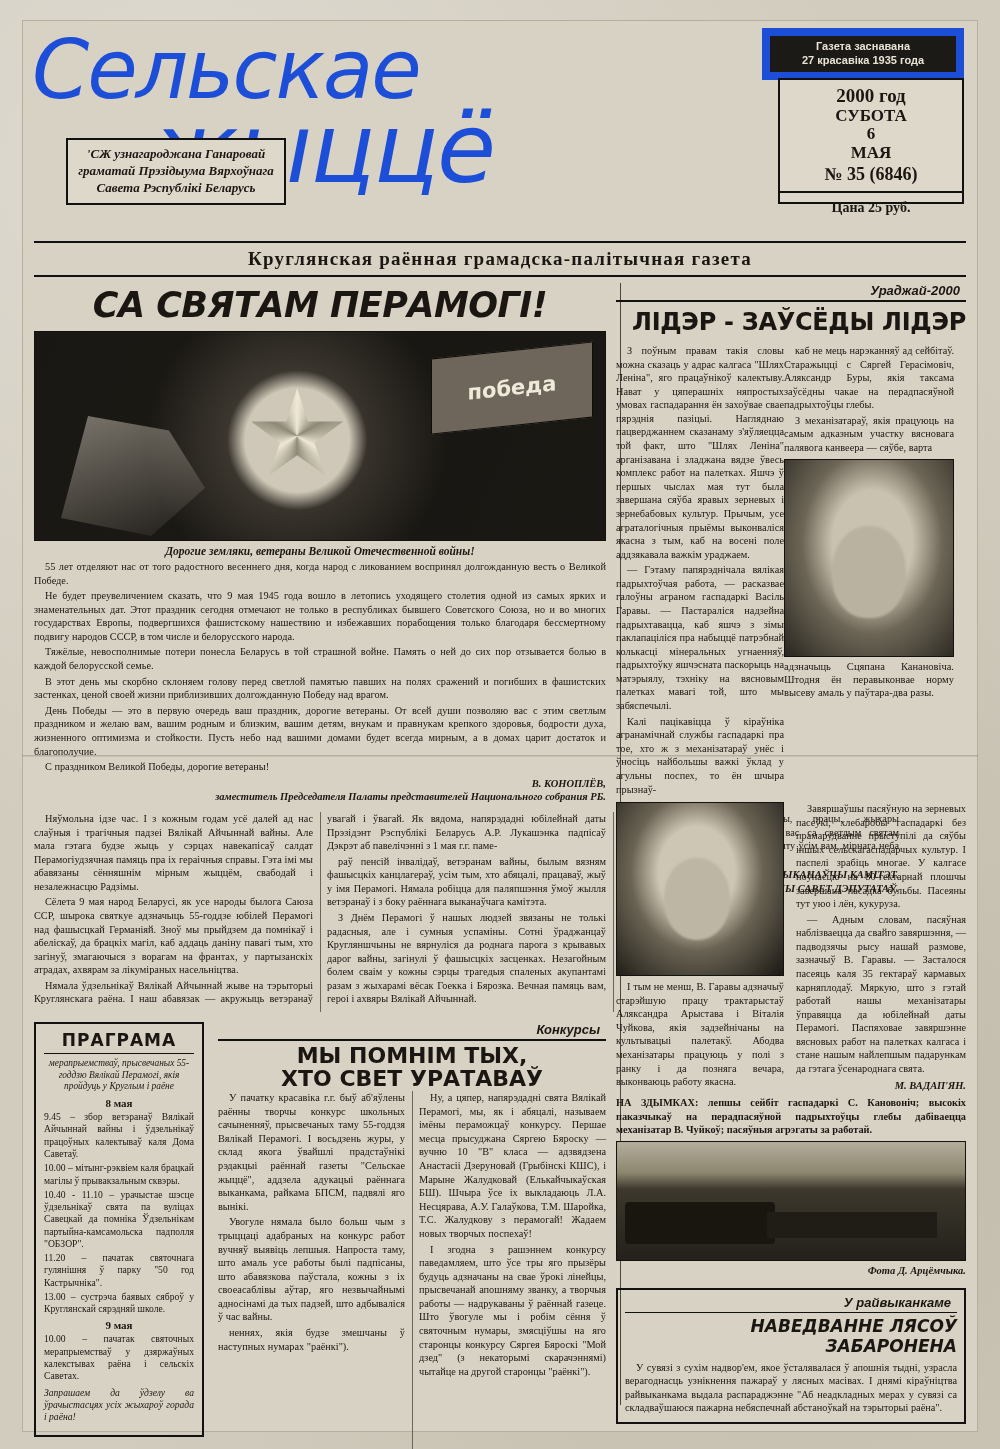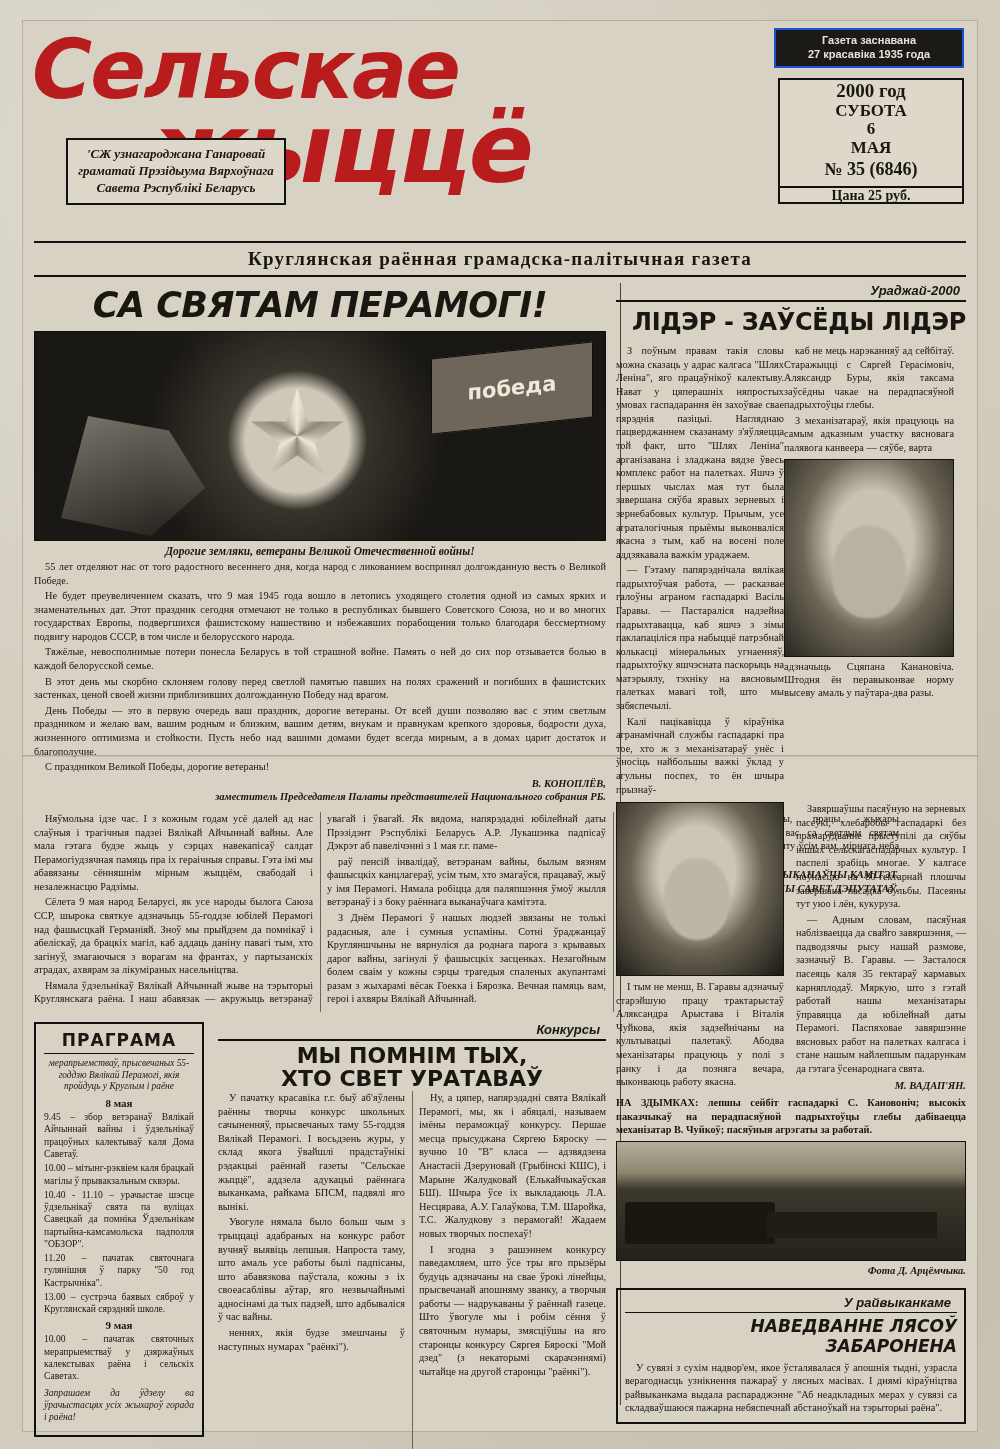--- a/index.html
+++ b/index.html
@@ -20,48 +20,48 @@
   .sheet{
     position:absolute;left:22px;top:20px;width:956px;height:1412px;
     background:#d8d2c4;
     box-shadow:0 0 0 1px #b6af9e inset;
   }
 
   
   .masthead{position:relative;height:215px;padding:4px 12px 0 12px;}
   .found-box{
     position:absolute;right:14px;top:8px;width:182px;
-    border:2px solid #1d4ed8;background:#1c1a16;color:#e8e3d6;
+    border:8px solid #1d4ed8;background:#1c1a16;color:#e8e3d6;
     font-family:"Liberation Sans",sans-serif;font-weight:bold;font-size:11px;
     text-align:center;line-height:1.25;padding:4px 2px;
   }
   .nameplate{
     position:absolute;left:10px;top:14px;width:720px;
-    font-family:"DejaVu Sans",sans-serif;font-weight:bold;
+    font-family:"DejaVu Sans",sans-serif;font-weight:normal;
     font-style:italic;
-    color:#b91c1c;
+    color:#1d4ed8;
     letter-spacing:-2px;
   }
   .np1{font-size:82px;line-height:72px;}
   .np2{font-size:96px;line-height:86px;margin-left:120px;}
   .award-box{
     position:absolute;left:44px;top:118px;width:200px;
     border:2px solid #111;padding:6px 8px;background:#ded8ca;
     font-style:italic;font-weight:bold;font-size:13px;line-height:1.3;text-align:center;
   }
   .issue-box{
     position:absolute;right:14px;top:58px;width:182px;height:122px;
     border:2px solid #111;background:#ded8ca;
     text-align:center;font-family:"Liberation Serif",serif;
   }
-  .issue-box .y{font-size:19px;font-weight:bold;}
+  .issue-box .y{font-size:19px;font-weight:bold;margin-top:5px;}
   .issue-box .d{font-size:17px;font-weight:bold;line-height:1.08;}
   .issue-box .n{font-size:18px;font-weight:bold;margin-top:2px;}
   .issue-box .price{
-    font-size:14px;font-weight:bold;border-top:2px solid #111;margin-top:6px;padding-top:0;
+    font-size:14px;font-weight:bold;border-top:2px solid #111;margin-top:6px;padding-top:7px;
   }
 
   .subtitle-bar{
     margin:2px 12px 0 12px;border-top:2px solid #111;border-bottom:2px solid #111;
     padding:5px 0;text-align:center;
     font-family:"Liberation Serif",serif;font-weight:bold;font-size:19px;letter-spacing:1.2px;
   }
 
   
   .body-area{position:relative;margin:6px 12px 0 12px;height:1160px;}
@@ -192,21 +192,21 @@
       </div>
       <div class="sig">
         <div>В. КОНОПЛЁВ,</div>
         <div>заместитель Председателя Палаты представителей Национального собрания РБ.</div>
       </div>
 
       <div class="two txt" style="margin-top:8px;height:200px;">
         <p>Няўмольна ідзе час. І з кожным годам усё далей ад нас слаўныя і трагічныя падзеі Вялікай Айчыннай вайны. Але мала гэтага будзе жыць у сэрцах навекапісаў салдат Перамогіудзячная памяць пра іх гераічныя справы. Гэта імі мы абавязаны сённяшнім мірным жыццём, свабодай і незалежнасцю Радзімы.</p>
         <p>Сёлета 9 мая народ Беларусі, як усе народы былога Саюза ССР, шырока святкуе адзначыць 55-годдзе юбілей Перамогі над фашысцкай Германіяй. Зноў мы прыйдзем да помнікаў і абеліскаў, да брацкіх магіл, каб аддаць даніну павагі тым, хто загінуў, змагаючыся з ворагам на франтах, у партызанскіх атрадах, ахвярам за лікуміраных насельніцтва.</p>
         <p>Нямала ўдзельнікаў Вялікай Айчыннай жыве на тэрыторыі Круглянскага раёна. І наш абавязак — акружыць ветэранаў увагай і ўвагай. Як вядома, напярэдадні юбілейнай даты Прэзідэнт Рэспублікі Беларусь А.Р. Лукашэнка падпісаў Дэкрэт аб павелічэнні з 1 мая г.г. паме-</p>
-        <p>раў пенсій інвалідаў, ветэранам вайны, былым вязням фашысцкіх канцлагераў, усім тым, хто змагаўся, працаваў, жыў у імя Перамогі. Нямала робіцца для паляпшэння ўмоў жылля ветэранаў і з боку раённага выканаўчага камітэта.</p>
+        <p>раў пенсій інвалідаў, ветэранам вайны, былым вязням фашысцкіх канцлагераў, усім тым, хто абяцалі, працаваў, жыў у імя Перамогі. Нямала робіцца для паляпшэння ўмоў жылля ветэранаў і з боку раённага выканаўчага камітэта.</p>
         <p>З Днём Перамогі ў нашых людзей звязаны не толькі радасныя, але і сумныя успаміны. Сотні ўраджанцаў Кругляншчыны не вярнуліся да роднага парога з крывавых дарог вайны, загінулі ў фашысцкіх засценках. Незагойным болем сваім у кожны сэрцы трагедыя спаленых акупантамі разам з жыхарамі вёсак Гоекка і Бярозка. Вечная памяць вам, героі і ахвяры Вялікай Айчыннай.</p>
         <p>Паважаныя ветэраны вайны, працы, жыхары Кругляншчыны! Шчыра віншуем вас са светлым святам Перамогі. Здароўя, шчасця і дабрабыту ўсім вам, мірнага неба над галавой!</p>
         <p class="sig" style="text-indent:0;white-space:pre-line;">РАЁННЫ ВЫКАНАЎЧЫ КАМІТЭТ.
 РАЁННЫ САВЕТ ДЭПУТАТАЎ.</p>
       </div>
 
       <div style="position:relative;margin-top:10px;height:420px;">
 
         <div class="progbox" style="position:absolute;left:0;top:0;height:415px;overflow:hidden;">
           <h3>ПРАГРАМА</h3>

